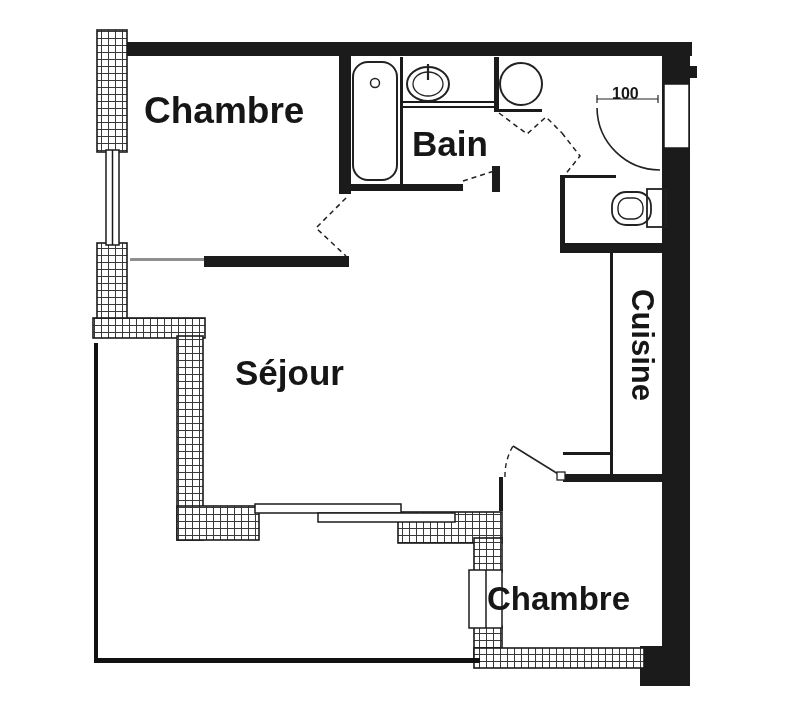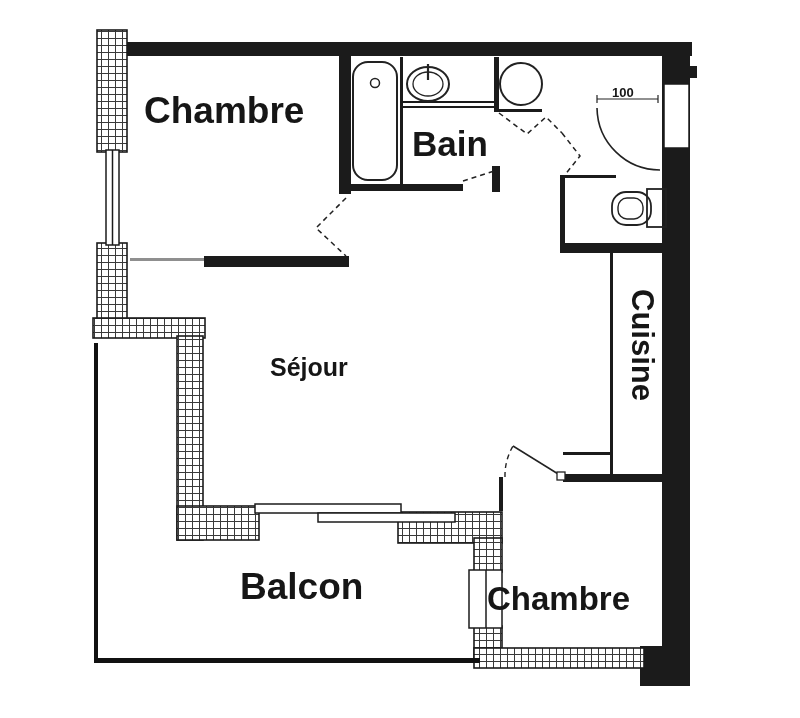--- a/index.html
+++ b/index.html
@@ -3,27 +3,27 @@
 <meta charset="utf-8">
 <style>
   html,body{margin:0;padding:0;background:#fff;}
   #stage{position:relative;width:800px;height:718px;background:#fff;overflow:hidden;
          font-family:"Liberation Sans",sans-serif;}
   #plan{position:absolute;left:0;top:0;}
   .label{position:absolute;font-weight:700;color:#161616;white-space:nowrap;line-height:1;
          font-family:"Liberation Sans",sans-serif;letter-spacing:0px;}
   .lbl-chambre-nw{left:144px;top:92px;font-size:37px;}
   .lbl-bain{left:412px;top:126px;font-size:35px;}
-  .lbl-sejour{left:235px;top:355px;font-size:25px;margin-left:35px;}
+  .lbl-sejour{left:235px;top:355px;font-size:35px;}
   .lbl-cuisine{left:658px;top:289px;font-size:31px;transform:rotate(90deg);transform-origin:0 0;}
   .lbl-balcon{left:240px;top:568px;font-size:37px;}
   .lbl-chambre-se{left:487px;top:582px;font-size:33px;}
   .lbl-est{left:24px;top:316px;font-size:39px;}
   .lbl-nord{left:328px;top:666px;font-size:40px;}
-  .lbl-dim{left:612px;top:86px;font-size:13px;font-weight:700;}
+  .lbl-dim{left:612px;top:86px;font-size:16px;font-weight:700;}
 </style>
 </head>
 <body>
 
 <div id="stage">
 
   <svg id="plan" width="800" height="718" viewBox="0 0 800 718">
     <defs>
       <pattern id="hatch" width="7" height="7" patternUnits="userSpaceOnUse">
         <rect width="7" height="7" fill="#ffffff"></rect>
@@ -123,17 +123,16 @@
         <polyline points="562,133 580,156 564,176"></polyline>
         <line x1="463" y1="181" x2="494" y2="171"></line>
       </g>
     </g>
   </svg>
 
   <div class="label lbl-chambre-nw">Chambre</div>
   <div class="label lbl-bain">Bain</div>
   <div class="label lbl-sejour">Séjour</div>
   <div class="label lbl-cuisine">Cuisine</div>
-  <div class="label lbl-balcon">Balcon</div>
   <div class="label lbl-chambre-se">Chambre</div>
   <div class="label lbl-dim">100</div>
 
 </div>
 
 </body></html>

